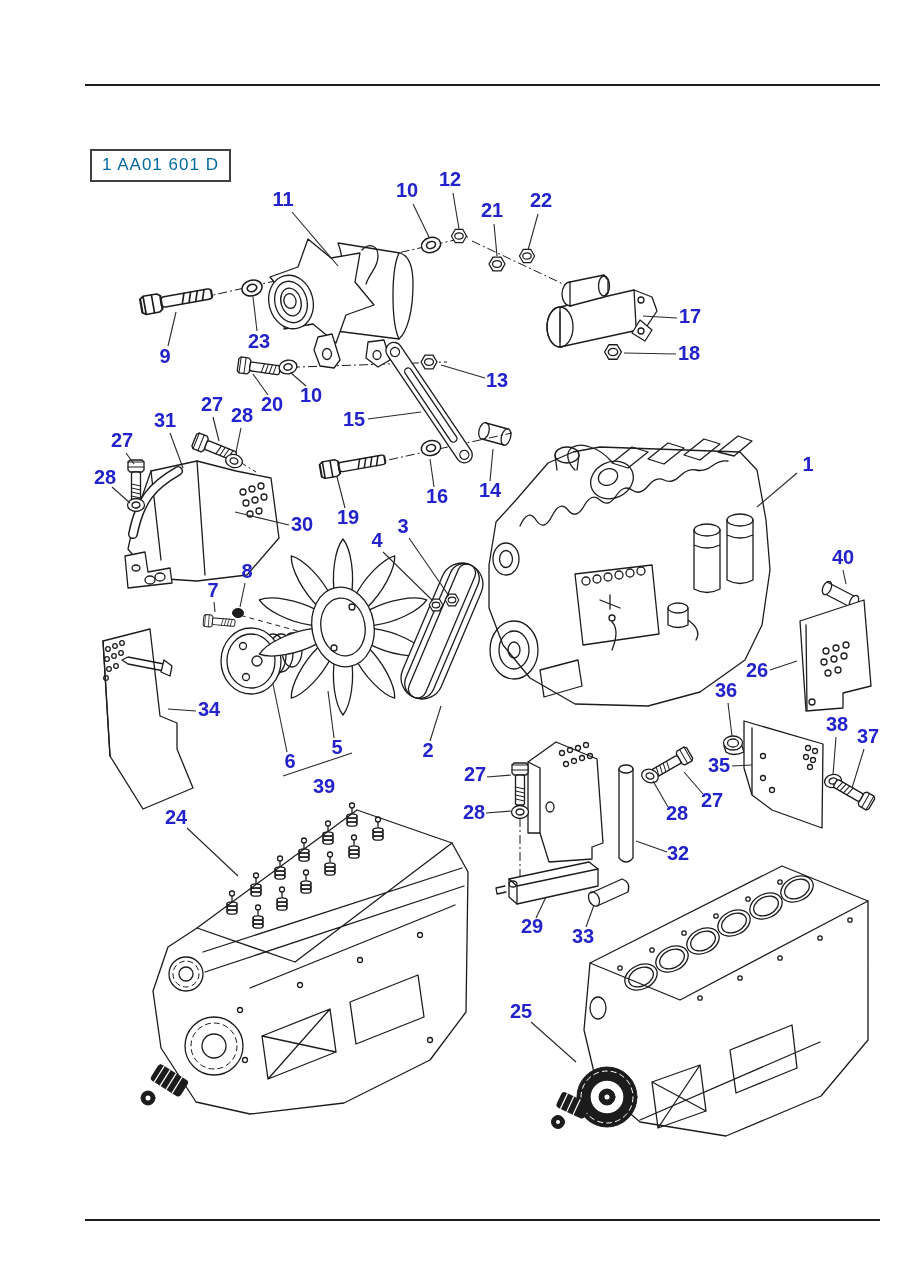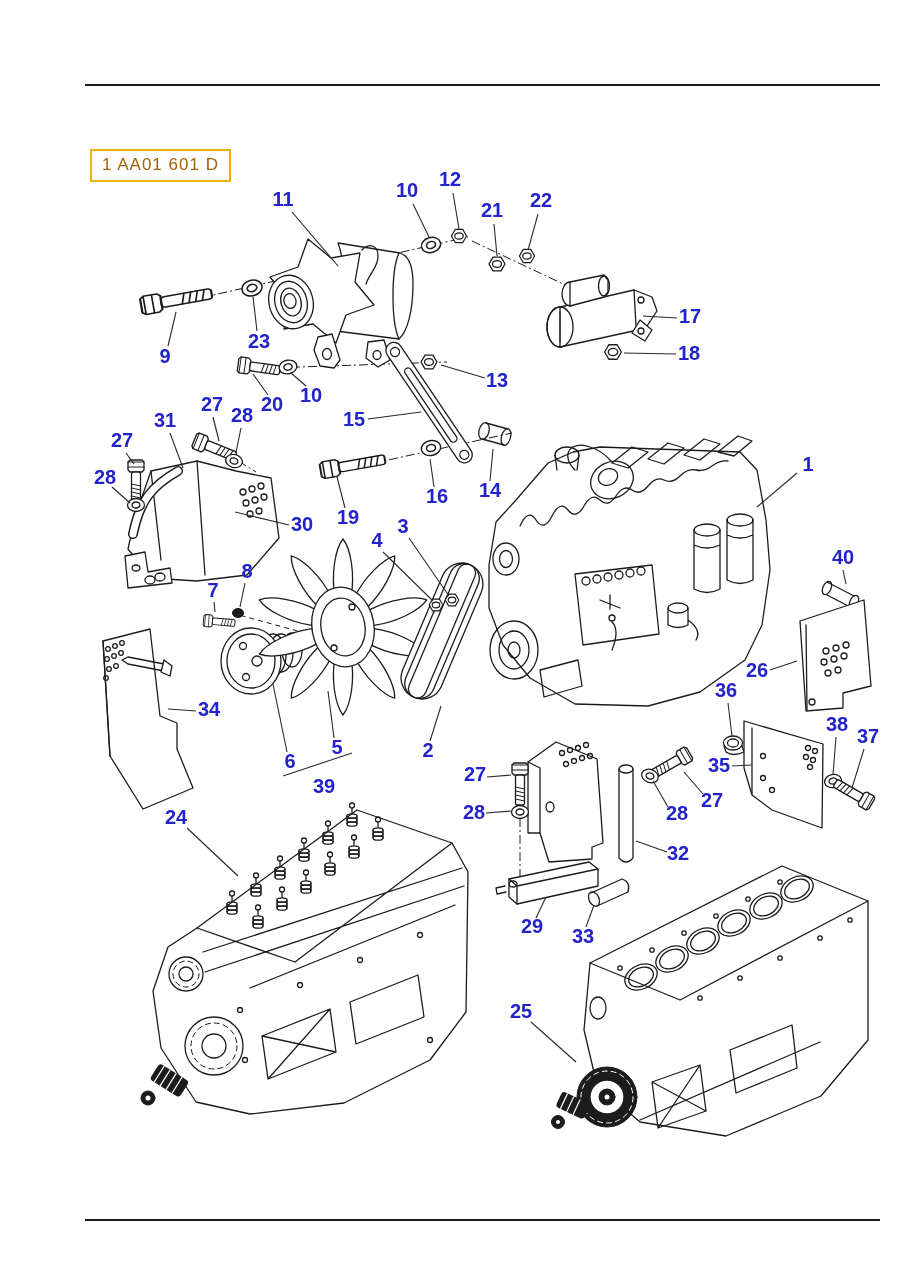--- a/index.html
+++ b/index.html
@@ -5,22 +5,22 @@
   html,body{margin:0;padding:0;background:#e8e8e8;}
   .page{
     position:relative;width:909px;height:1286px;background:#ffffff;
     margin:0 auto;overflow:hidden;
     font-family:"Liberation Sans", sans-serif;
   }
   .rule{position:absolute;left:85px;width:795px;height:2px;background:#1c1c1c;}
   .rule.top{top:84px;}
   .rule.bottom{top:1219px;}
   .figcode{
-    position:absolute;left:90px;top:149px;border:2px solid #eab308;
-    padding:4px 10px 5px 10px;font-size:17px;color:#a16207;letter-spacing:1px;
+    position:absolute;left:90px;top:149px;border:2px solid #404040;
+    padding:4px 10px 5px 10px;font-size:17px;color:#0369a1;letter-spacing:1px;
     background:#fff;white-space:nowrap;
   }
   svg{position:absolute;left:0;top:0;}
   .art{stroke:#1c1c1c;fill:none;stroke-width:1.3;stroke-linejoin:round;stroke-linecap:round;}
   .artf{stroke:#1c1c1c;fill:#ffffff;stroke-width:1.3;stroke-linejoin:round;stroke-linecap:round;}
   .artb{stroke:#1c1c1c;fill:#1c1c1c;stroke-width:1;}
   .thin{stroke-width:1;}
   .axis{stroke:#1c1c1c;fill:none;stroke-width:1;stroke-dasharray:9 3 2 3;}
   .dash{stroke:#1c1c1c;fill:none;stroke-width:1;stroke-dasharray:5 4;}
   .leader{stroke:#2a2a2a;stroke-width:1.1;fill:none;}

